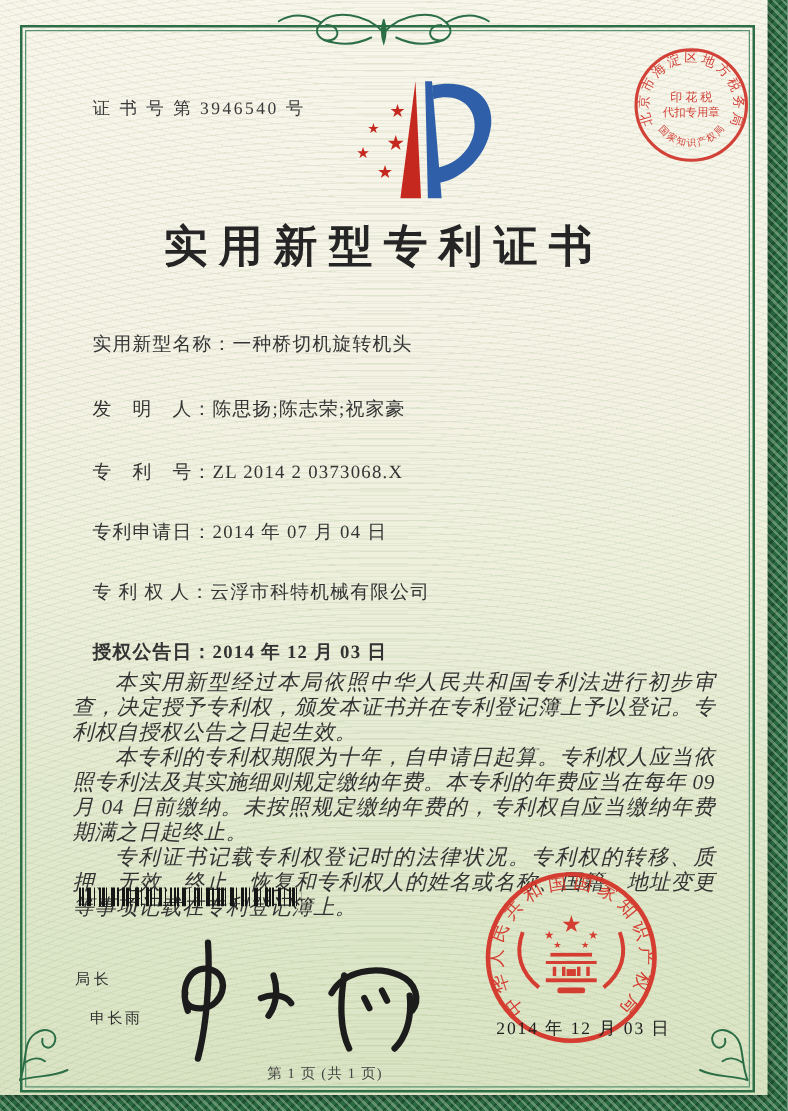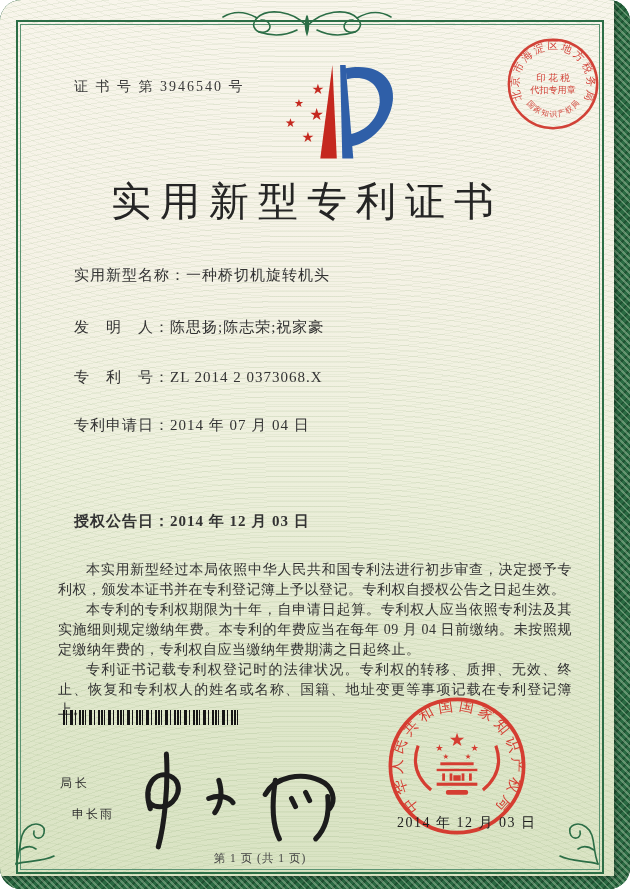--- a/index.html
+++ b/index.html
@@ -1,18 +1,18 @@
 <!DOCTYPE html>
 <html><head>
 <meta charset="utf-8">
 <style>
   html,body{margin:0;padding:0;}
   body{font-family:"Liberation Serif","DejaVu Serif",serif;}
   .stage{position:relative;width:630px;height:889px;overflow:hidden;
-         background:#24593a;border-radius:21px;}
+         background:#24593a;}
   
   .backdrop{position:absolute;inset:0;
     background:
       repeating-linear-gradient(45deg, rgba(210,230,200,.35) 0 2px, transparent 2px 5px),
       repeating-linear-gradient(-45deg, rgba(20,60,35,.5) 0 2px, transparent 2px 6px),
       #2a6a42;}
   
   .paper{position:absolute;left:0;top:0;width:614px;height:876px;
     background:
       repeating-radial-gradient(circle at 50% 160%, rgba(110,150,85,.10) 0 1px, transparent 1px 5px),
@@ -21,27 +21,27 @@
     box-shadow:2px 2px 6px rgba(0,0,0,.35);}
   
   .frame{position:absolute;left:16px;top:20px;width:584px;height:850px;
     border:2px solid #2c6e46;}
   .frame-inner{position:absolute;inset:2px;border:1px solid #5a9372;}
   .ornament{position:absolute;color:#2c6e46;}
   .cert-no{position:absolute;left:74px;top:78px;font-size:14px;letter-spacing:2px;color:#3a3a3a;}
   .logo{position:absolute;left:248px;top:54px;width:160px;height:110px;}
   .tax-seal{position:absolute;left:505px;top:36px;width:96px;height:96px;opacity:.92;}
   .title{position:absolute;left:0;width:614px;top:174px;text-align:center;
-    font-size:40px;font-weight:normal;letter-spacing:9px;color:#252525;}
+    font-size:35px;font-weight:bold;letter-spacing:9px;color:#252525;}
   .field-row{position:absolute;left:74px;right:50px;font-size:15px;color:#333;
     letter-spacing:1px;white-space:nowrap;}
   .field-label{color:#333;}
   .field-value{color:#333;}
-  .paragraphs{position:absolute;left:58px;top:560px;width:514px;
-    font-size:14px;line-height:20px;color:#333;text-align:justify;}
+  .paragraphs{position:absolute;left:58px;top:536px;width:514px;
+    font-size:17px;line-height:20px;color:#333;text-align:justify;font-style:italic;}
   .paragraphs p{margin:0;text-indent:2em;letter-spacing:.5px;}
   .barcode{position:absolute;left:63px;top:710px;width:178px;height:15px;
     background:
       repeating-linear-gradient(90deg,
         #161616 0 2px, transparent 2px 3px,
         #161616 3px 4px, transparent 4px 7px,
         #161616 7px 10px, transparent 10px 12px,
         #161616 12px 13px, transparent 13px 16px,
         #161616 16px 18px, transparent 18px 19px);}
   .sig-title{position:absolute;left:60px;top:775px;font-size:12px;letter-spacing:3px;color:#2e2e2e;}
@@ -127,20 +127,23 @@
       <span class="field-label">发　明　人：</span><span class="field-value">陈思扬;陈志荣;祝家豪</span>
     </div>
     <div class="field-row" style="top:266px;">
       <span class="field-label">实用新型名称：</span><span class="field-value">一种桥切机旋转机头</span>
     </div>
     <div class="field-row" style="top:368px;">
       <span class="field-label">专　利　号：</span><span class="field-value">ZL 2014 2 0373068.X</span>
     </div>
     <div class="field-row" style="top:416px;">
       <span class="field-label">专利申请日：</span><span class="field-value">2014 年 07 月 04 日</span>
+    </div>
+    <div class="field-row" style="top:464px;">
+      <span class="field-label">专 利 权 人：</span><span class="field-value">云浮市科特机械有限公司</span>
     </div>
     <div class="field-row" style="top:512px;font-weight:bold;">
       <span class="field-label">授权公告日：</span><span class="field-value">2014 年 12 月 03 日</span>
     </div>
 
     <div class="paragraphs">
       <p>本实用新型经过本局依照中华人民共和国专利法进行初步审查，决定授予专利权，颁发本证书并在专利登记簿上予以登记。专利权自授权公告之日起生效。</p>
       <p>本专利的专利权期限为十年，自申请日起算。专利权人应当依照专利法及其实施细则规定缴纳年费。本专利的年费应当在每年 09 月 04 日前缴纳。未按照规定缴纳年费的，专利权自应当缴纳年费期满之日起终止。</p>
       <p>专利证书记载专利权登记时的法律状况。专利权的转移、质押、无效、终止、恢复和专利权人的姓名或名称、国籍、地址变更等事项记载在专利登记簿上。</p>
     </div>

